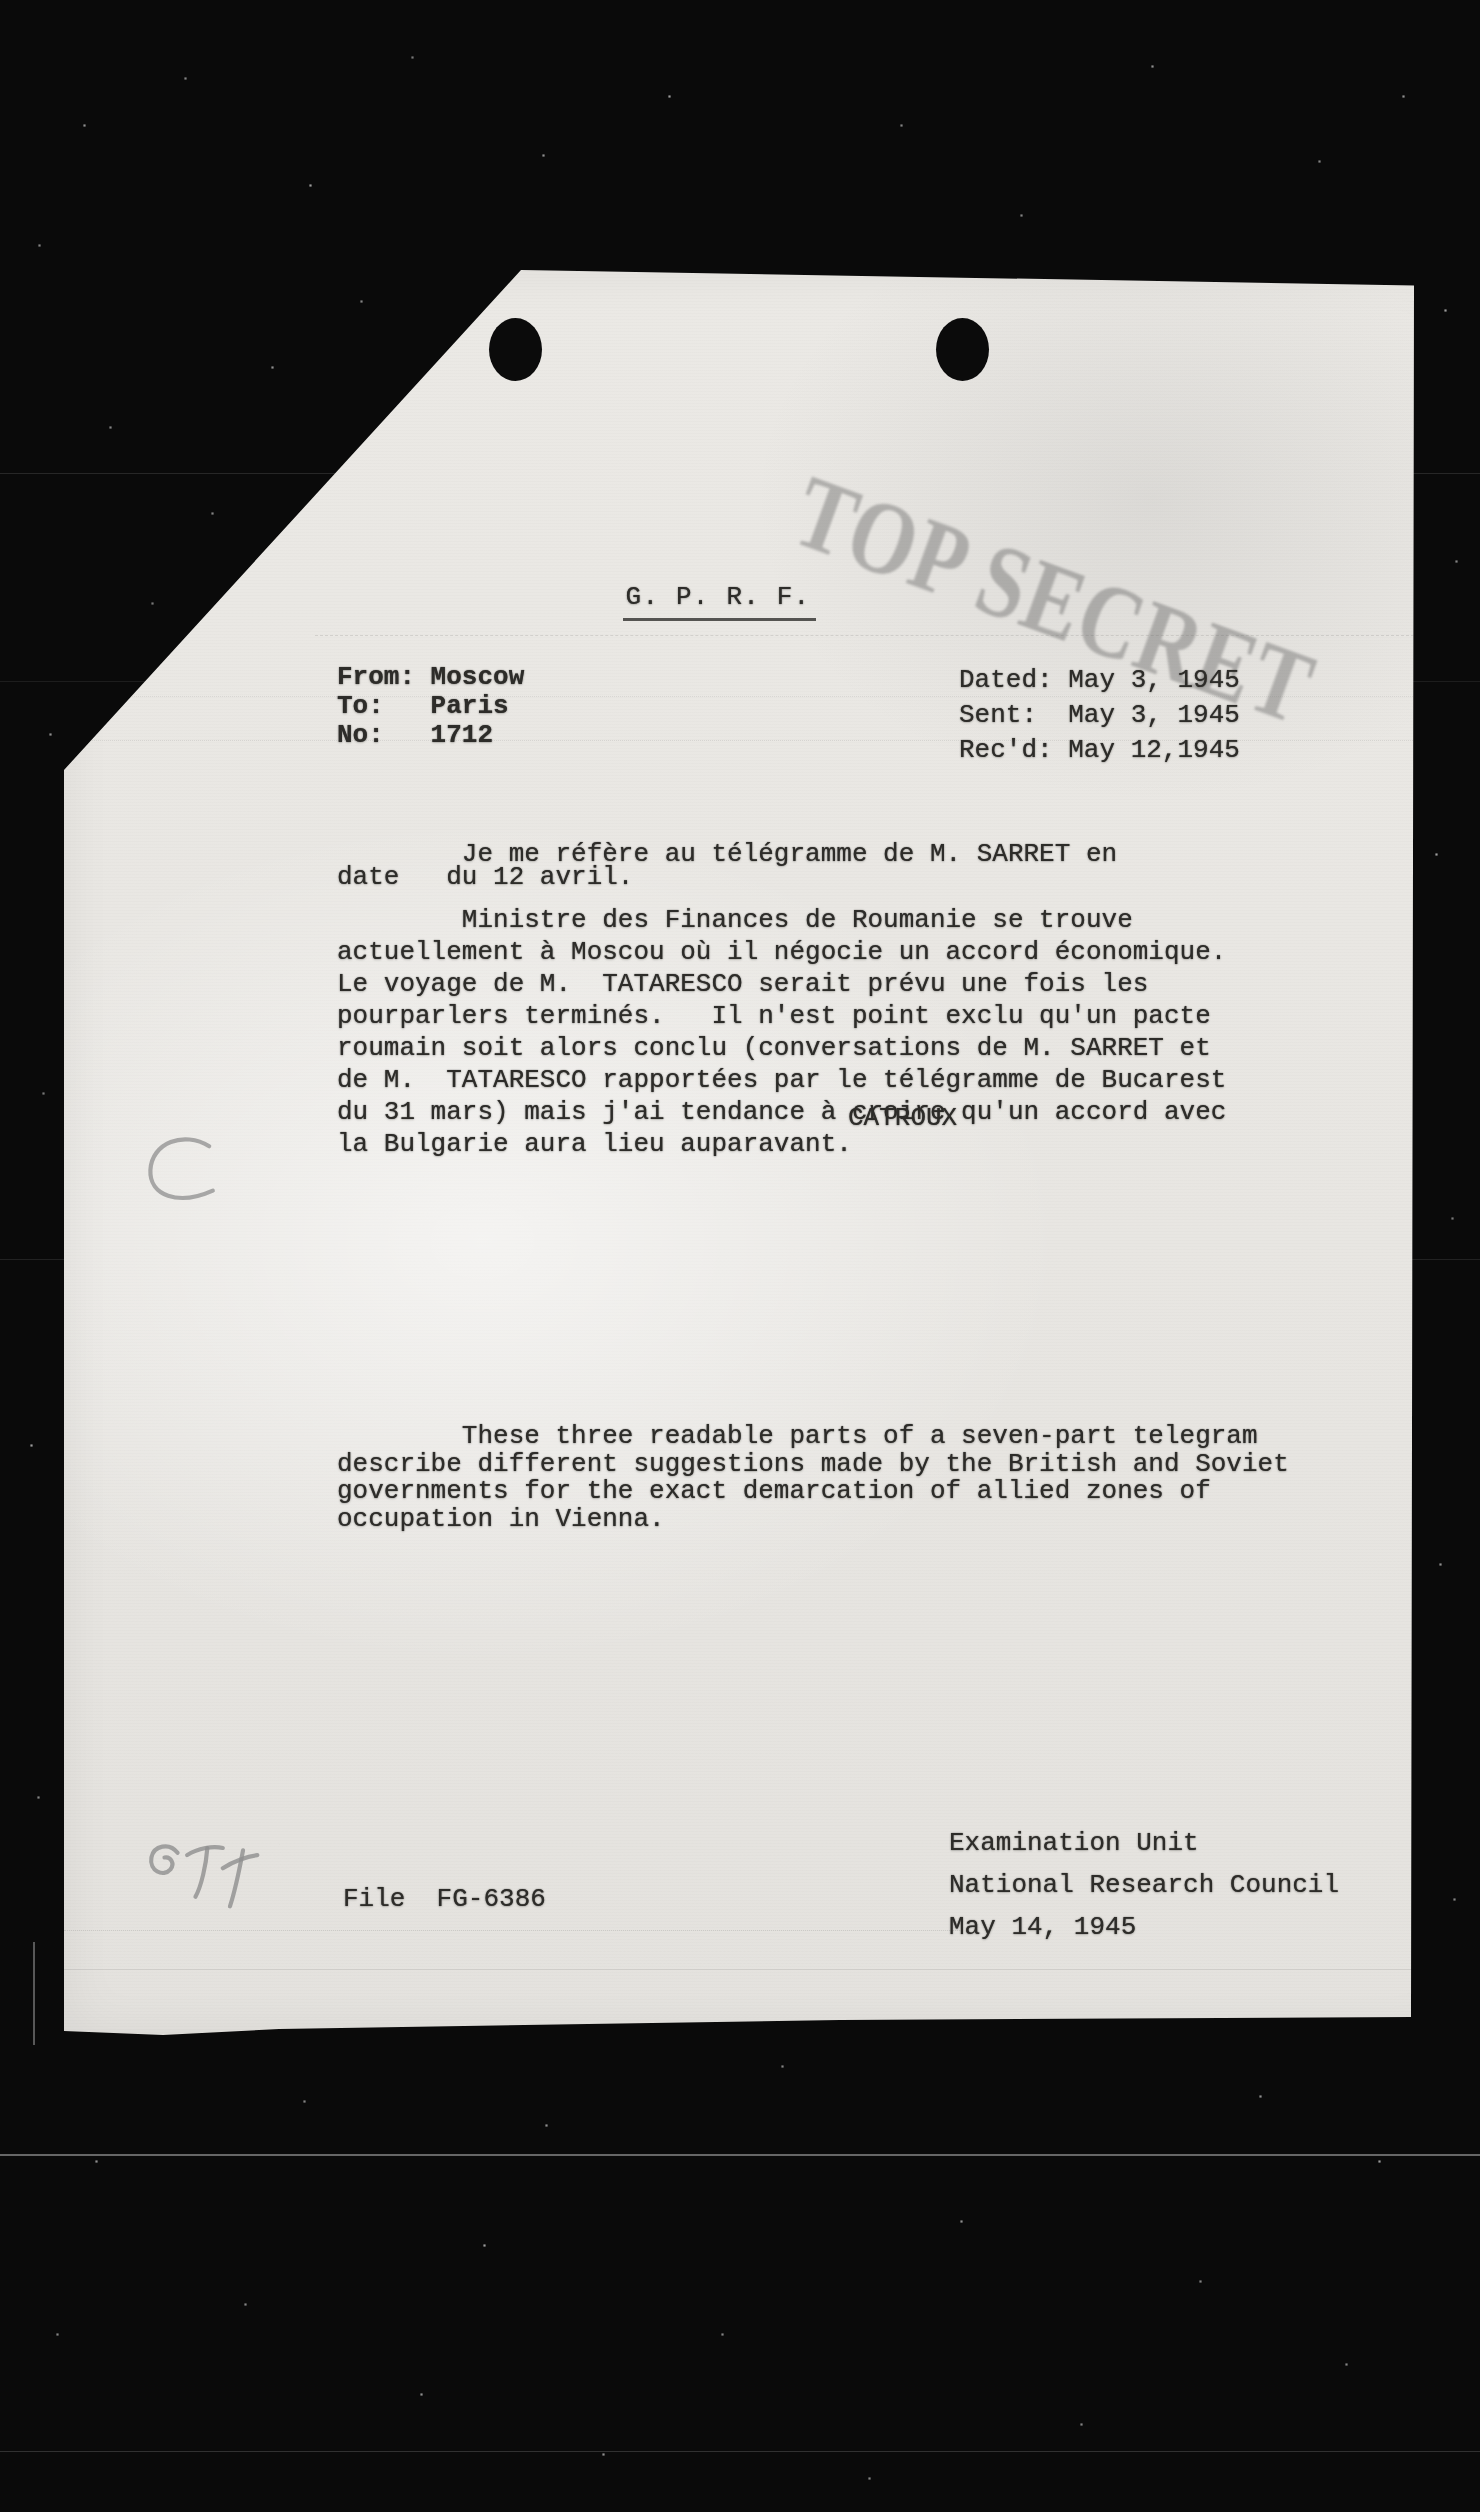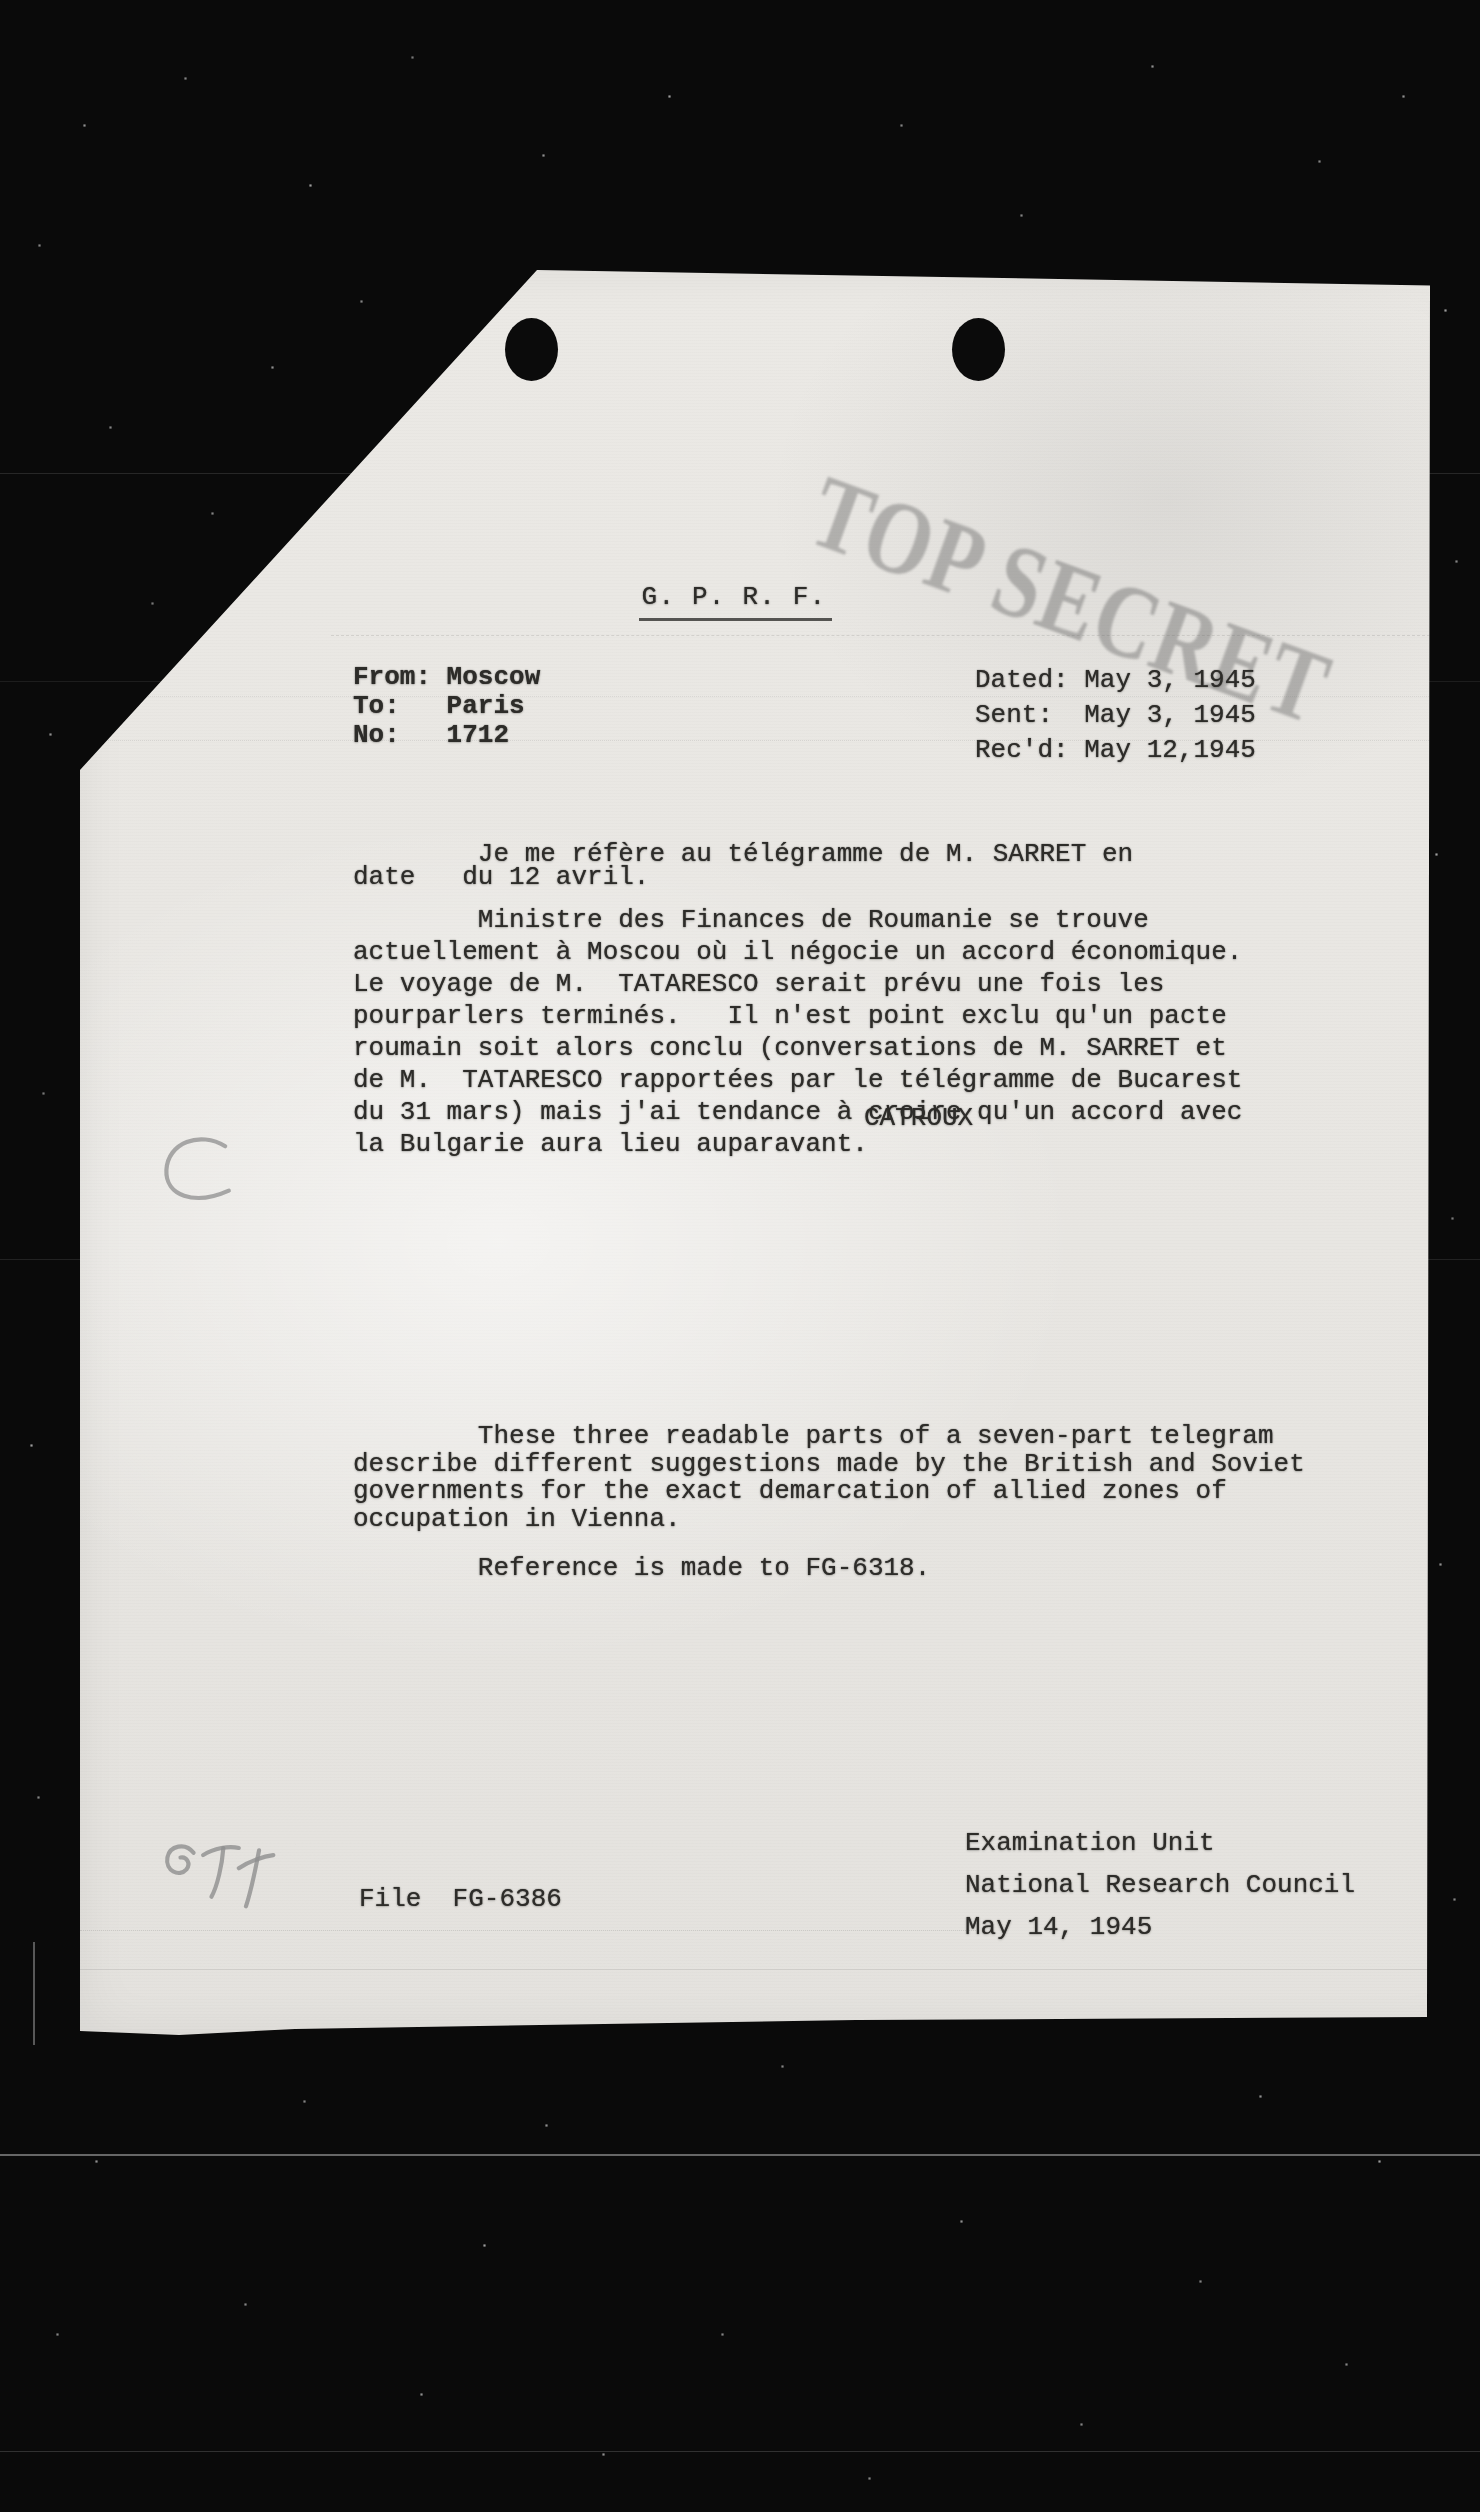--- a/index.html
+++ b/index.html
@@ -43,21 +43,21 @@
       1081px 2424px 0 0.6px rgba(255,255,255,.5),1260px 2096px 0 0.6px rgba(255,255,255,.55),
       304px 2101px 0 0.6px rgba(255,255,255,.5),  546px 2125px 0 0.6px rgba(255,255,255,.55),
       782px 2066px 0 0.6px rgba(255,255,255,.5),  39px 245px 0 0.6px rgba(255,255,255,.5),
       543px 155px 0 0.6px rgba(255,255,255,.55), 1021px 215px 0 0.6px rgba(255,255,255,.5),
       1403px 96px 0 0.6px rgba(255,255,255,.55),1346px 2364px 0 0.6px rgba(255,255,255,.5),
       869px 2478px 0 0.6px rgba(255,255,255,.5), 421px 2394px 0 0.6px rgba(255,255,255,.55);
   }
 
   
   .paper {
-    position: absolute; left: 80px; top: 270px; width: 1351px; height: 1766px;
+    position: absolute; left: 64px; top: 270px; width: 1351px; height: 1766px;
     z-index: 2;
     clip-path: polygon(457px 0px, 1350px 15.5px, 1347px 1747px, 776px 1750px,
                        215px 1759px, 99px 1765px, 0px 1761px, 0px 500px);
     background:
       radial-gradient(ellipse 567px 430px at 78% 13%, rgba(120,120,120,.13), transparent 70%),
       radial-gradient(ellipse 776px 567px at 30% 55%, rgba(255,255,255,.55), transparent 75%),
       repeating-linear-gradient(0deg, rgba(0,0,0,.013) 0 0.6px, transparent 0.6px 3px),
       linear-gradient(180deg, #ebe9e5 0%, #e8e6e2 55%, #e4e2de 100%);
     box-shadow: inset 0 0 54px rgba(0,0,0,.06);
     padding-left: 44px;
@@ -160,21 +160,20 @@
 du 31 mars) mais j'ai tendance à croire qu'un accord avec
 la Bulgarie aura lieu auparavant.</pre>
 
     <div class="typed catroux">CATROUX</div>
 
 
     <pre class="typed para3">        These three readable parts of a seven-part telegram
 describe different suggestions made by the British and Soviet
 governments for the exact demarcation of allied zones of
 occupation in Vienna.</pre>
-    <pre class="typed referenc">        Reference is made to FG-6318.</pre>
 
     <pre class="typed issuer">Examination Unit
 National Research Council
 May 14, 1945</pre>
     <div class="typed fileline">File  FG-6386</div>
 
     <div class="pencil pencil-c" title="C">
       <svg width="90" height="78" viewBox="0 0 150 130">
         <path d="M112 22 C 70 -4, 16 16, 14 62 C 12 104, 60 122, 118 96" fill="none" stroke="#8f8f8f" stroke-width="7" stroke-linecap="round" opacity="0.75"></path>
       </svg>

